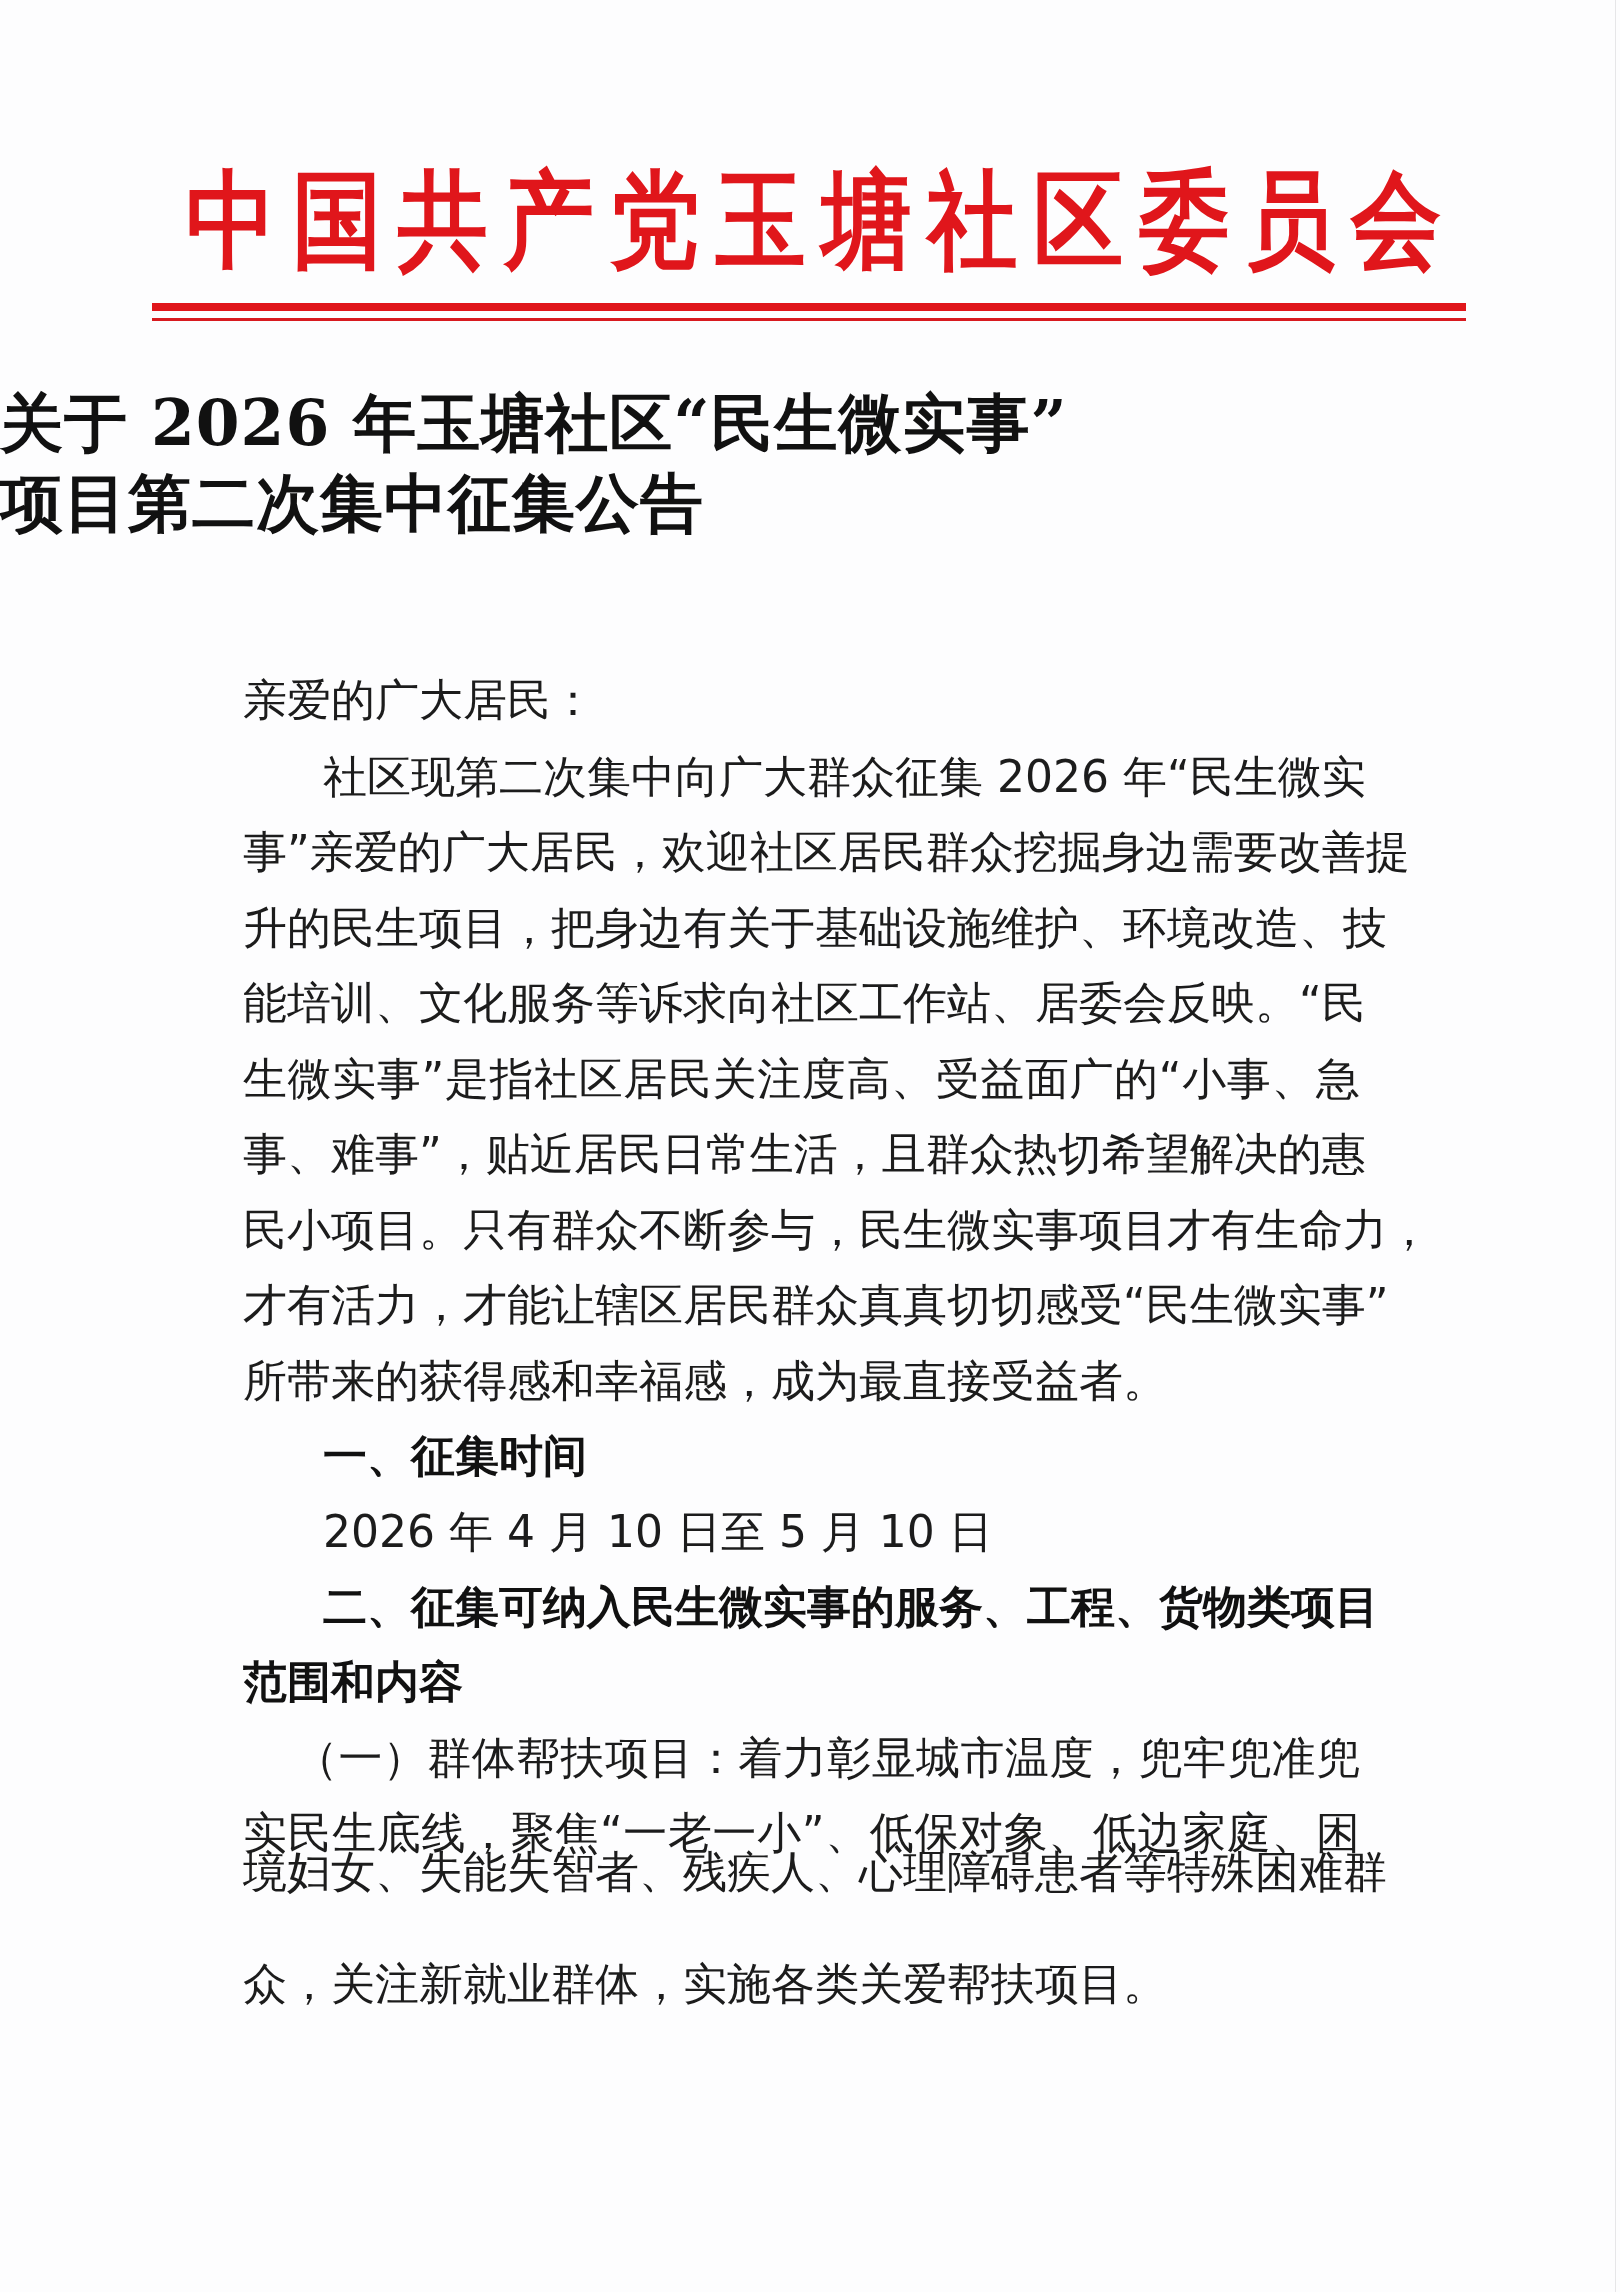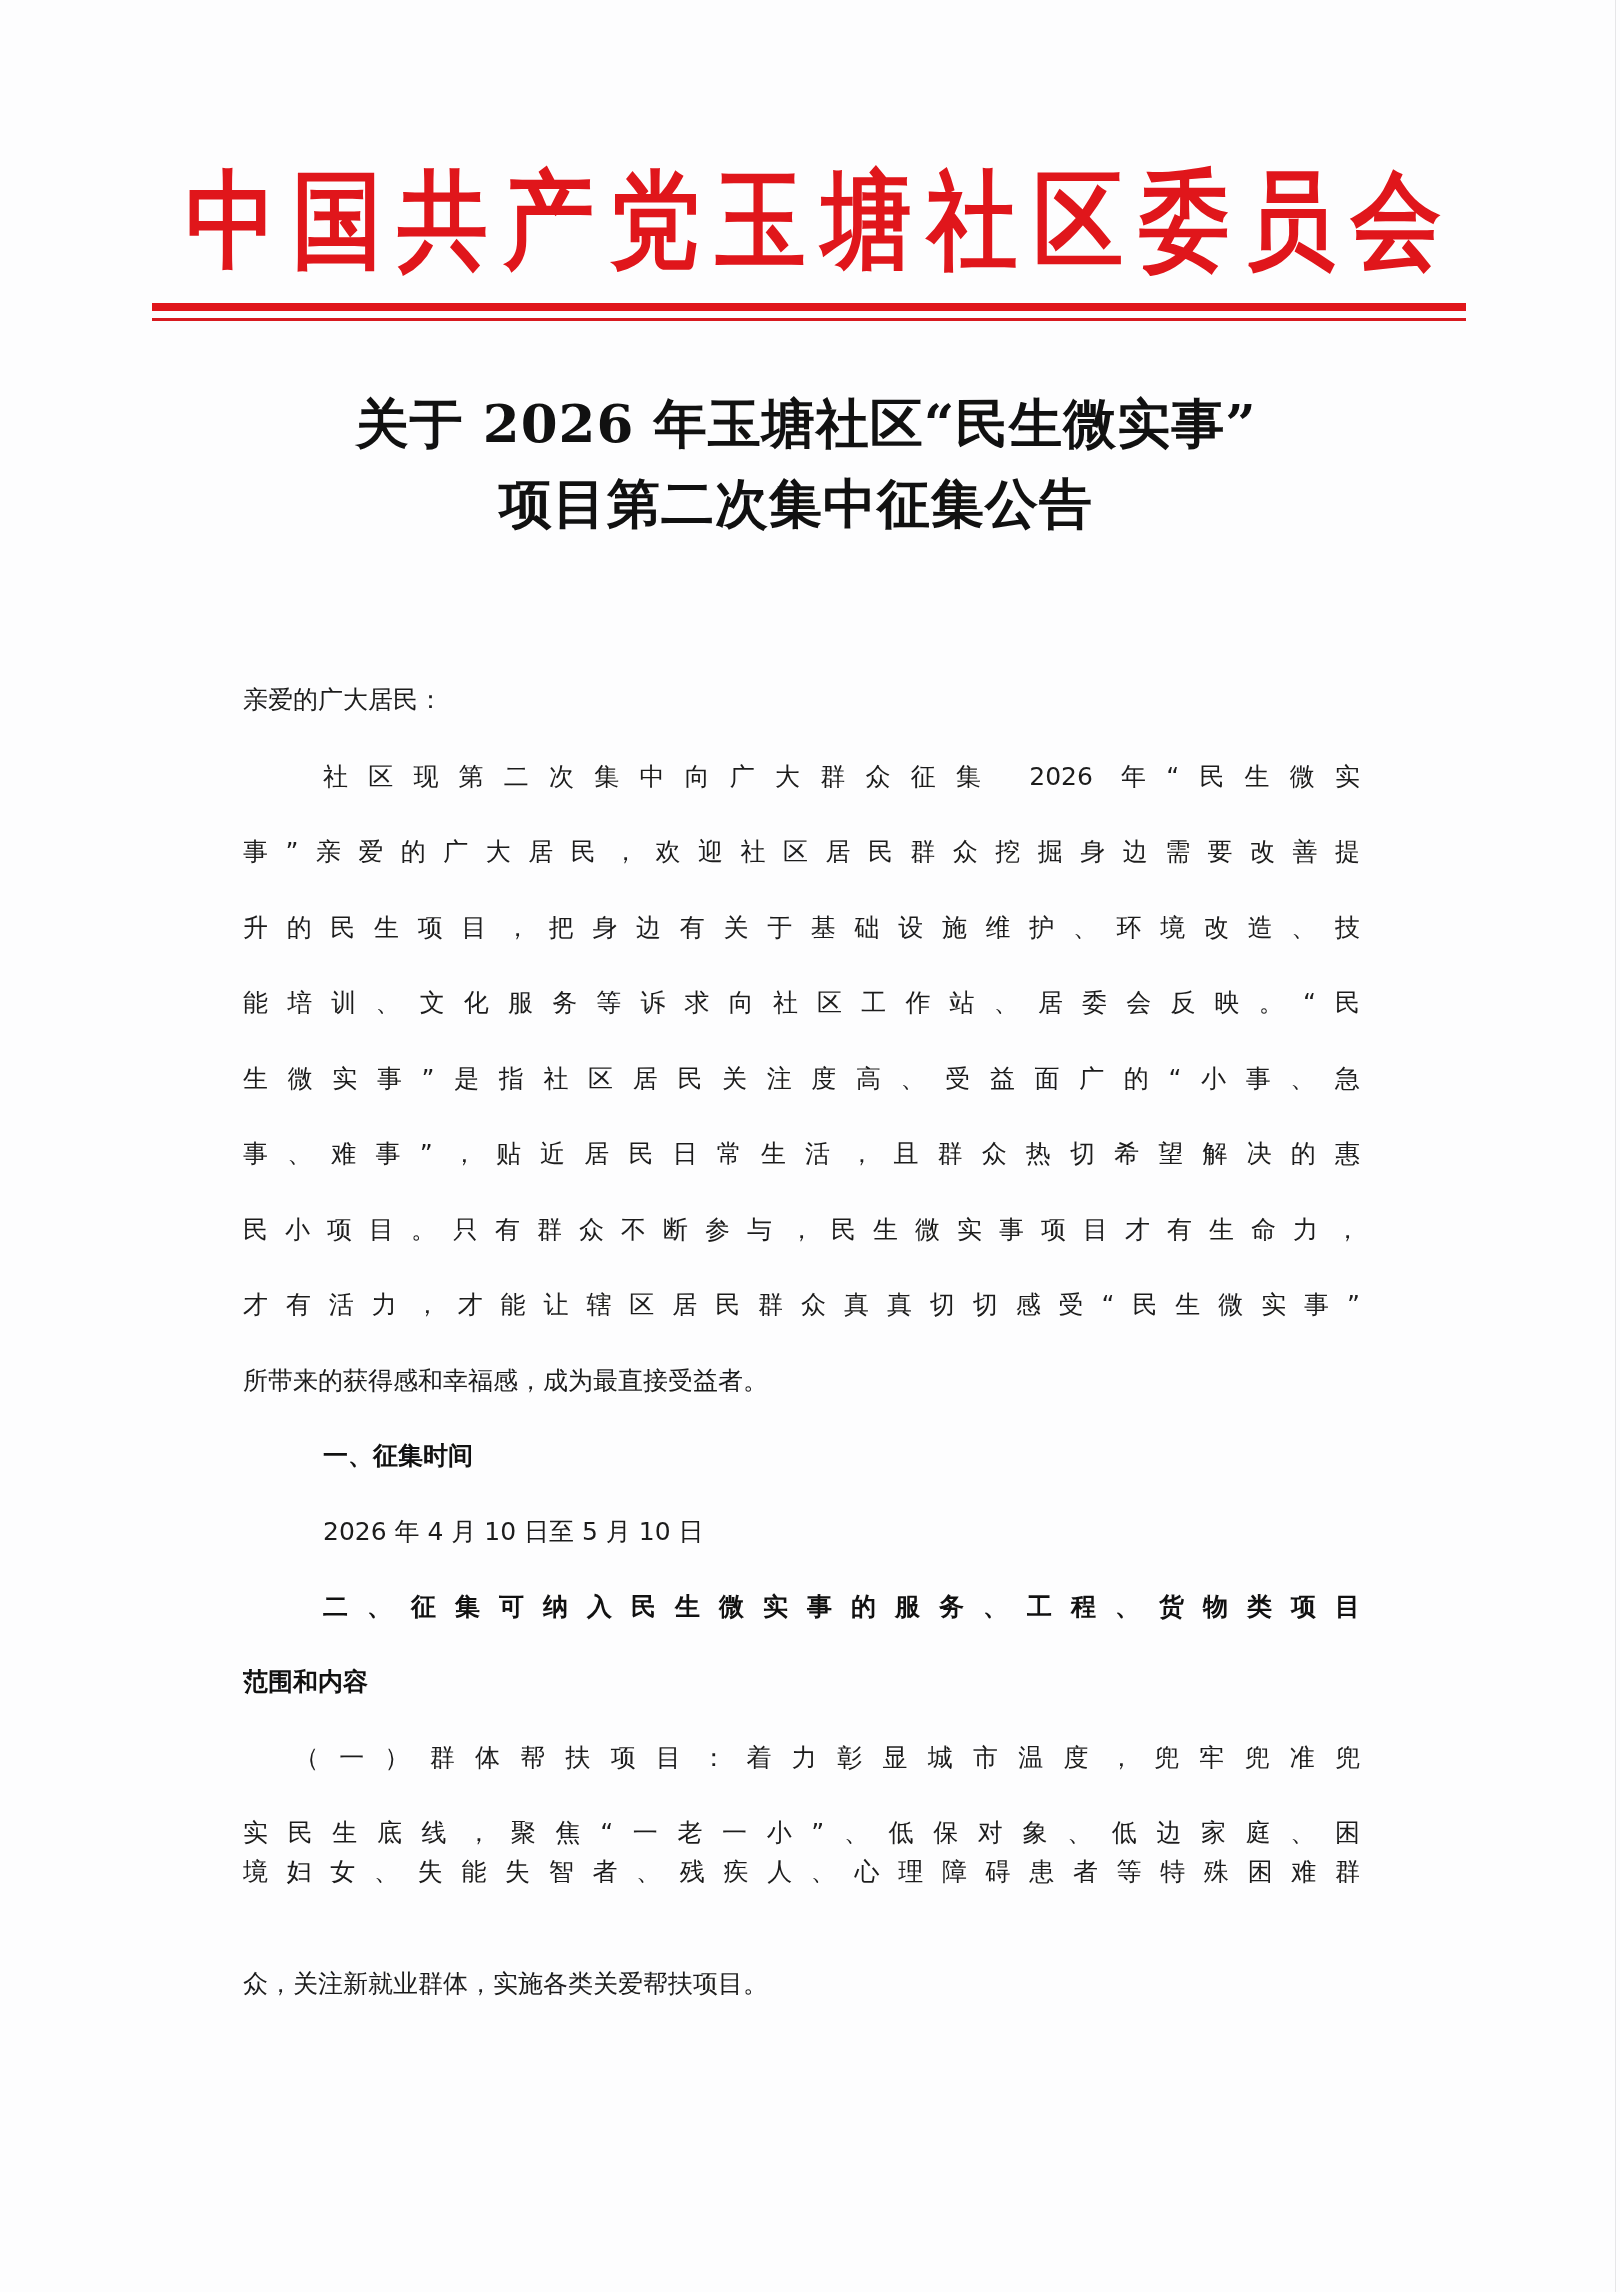--- a/index.html
+++ b/index.html
@@ -31,32 +31,32 @@
   .rule-thick {
     position: absolute; left: 152px; top: 303px; width: 1314px; height: 7.8px;
     background: #e0161b;
   }
   .rule-thin {
     position: absolute; left: 152px; top: 318px; width: 1314px; height: 2.9px;
     background: #d81a1f;
   }
   
   .title-line {
-    position: absolute; left: 0; width: 1620px; text-align: center;
+    position: absolute; left: 0; width: 1620px; 
     font-family: "DejaVu Serif", "Liberation Serif", serif;
-    font-weight: bold; font-size: 53px; line-height: 63px; color: #111;
+    font-weight: bold; font-size: 63px; line-height: 63px; color: #111;
     letter-spacing: 1px;
   }
   .title-1 { top: 392px; padding-right: 7.8px; box-sizing: border-box; }
   .title-2 { top: 472px; padding-right: 28px; box-sizing: border-box; }
   
   .line {
     position: absolute; left: 243px; width: 1117px;
     font-family: "DejaVu Sans", "Liberation Sans", sans-serif;
-    font-size: 25px; line-height: 51px; height: 51px;
+    font-size: 44px; line-height: 51px; height: 51px;
     color: #1c1c1c; white-space: nowrap;
     text-align: justify; text-align-last: justify;
     letter-spacing: 0px;
   }
   .line.last { text-align-last: left; }
   .line.indent { left: 323px; width: 1037px; }
   .line.heading { font-weight: bold; color: #111; }
   .line.short { text-align-last: left; }
 </style>
 </head>

